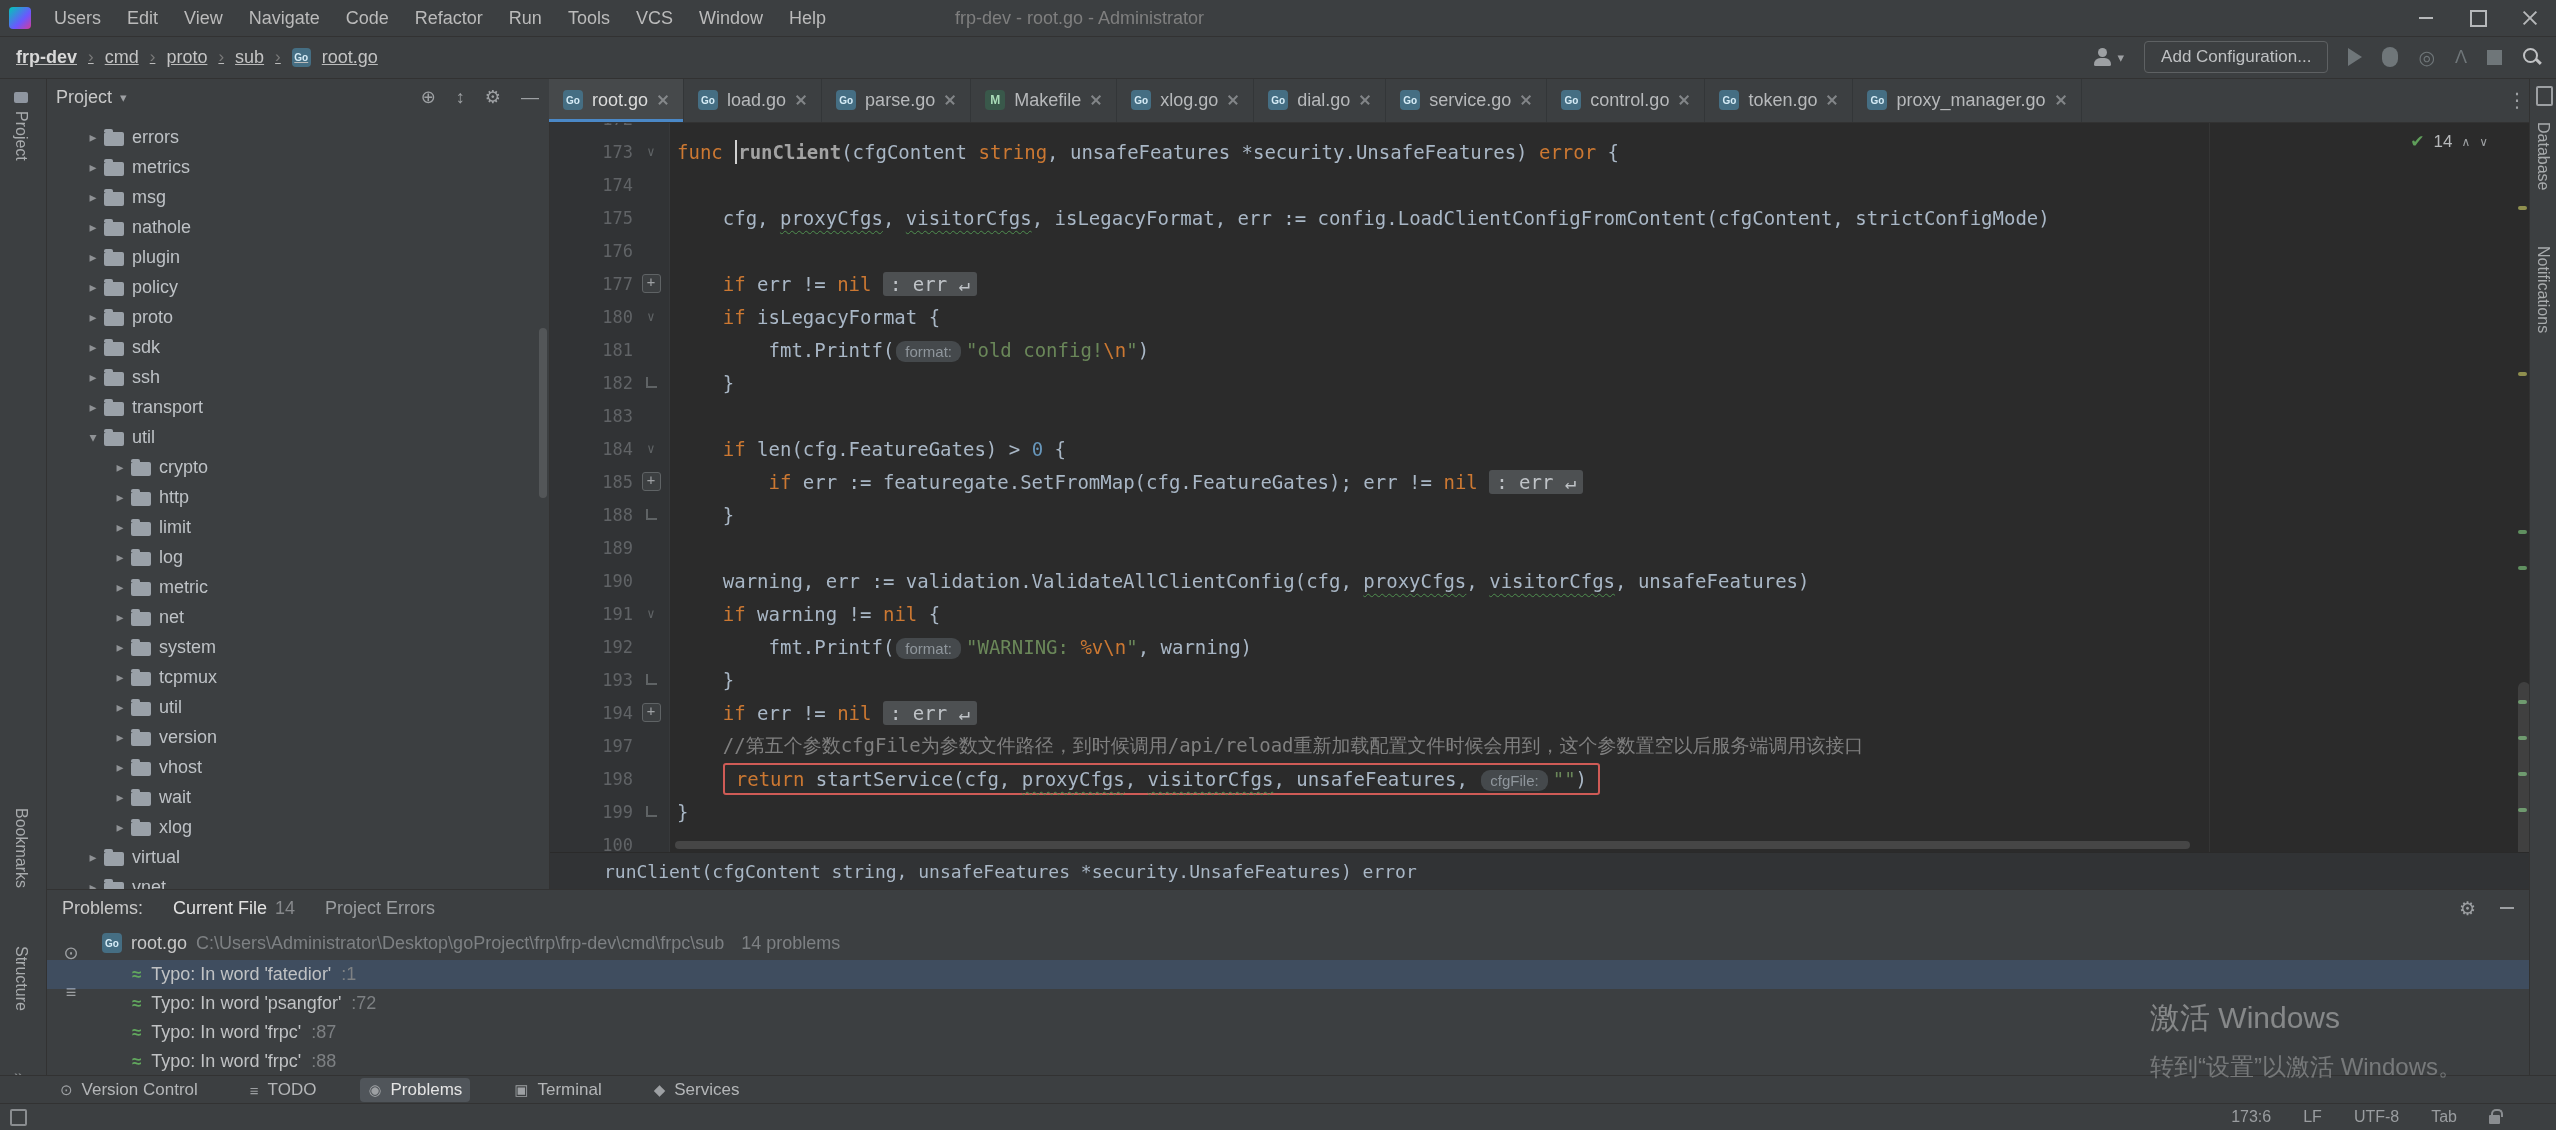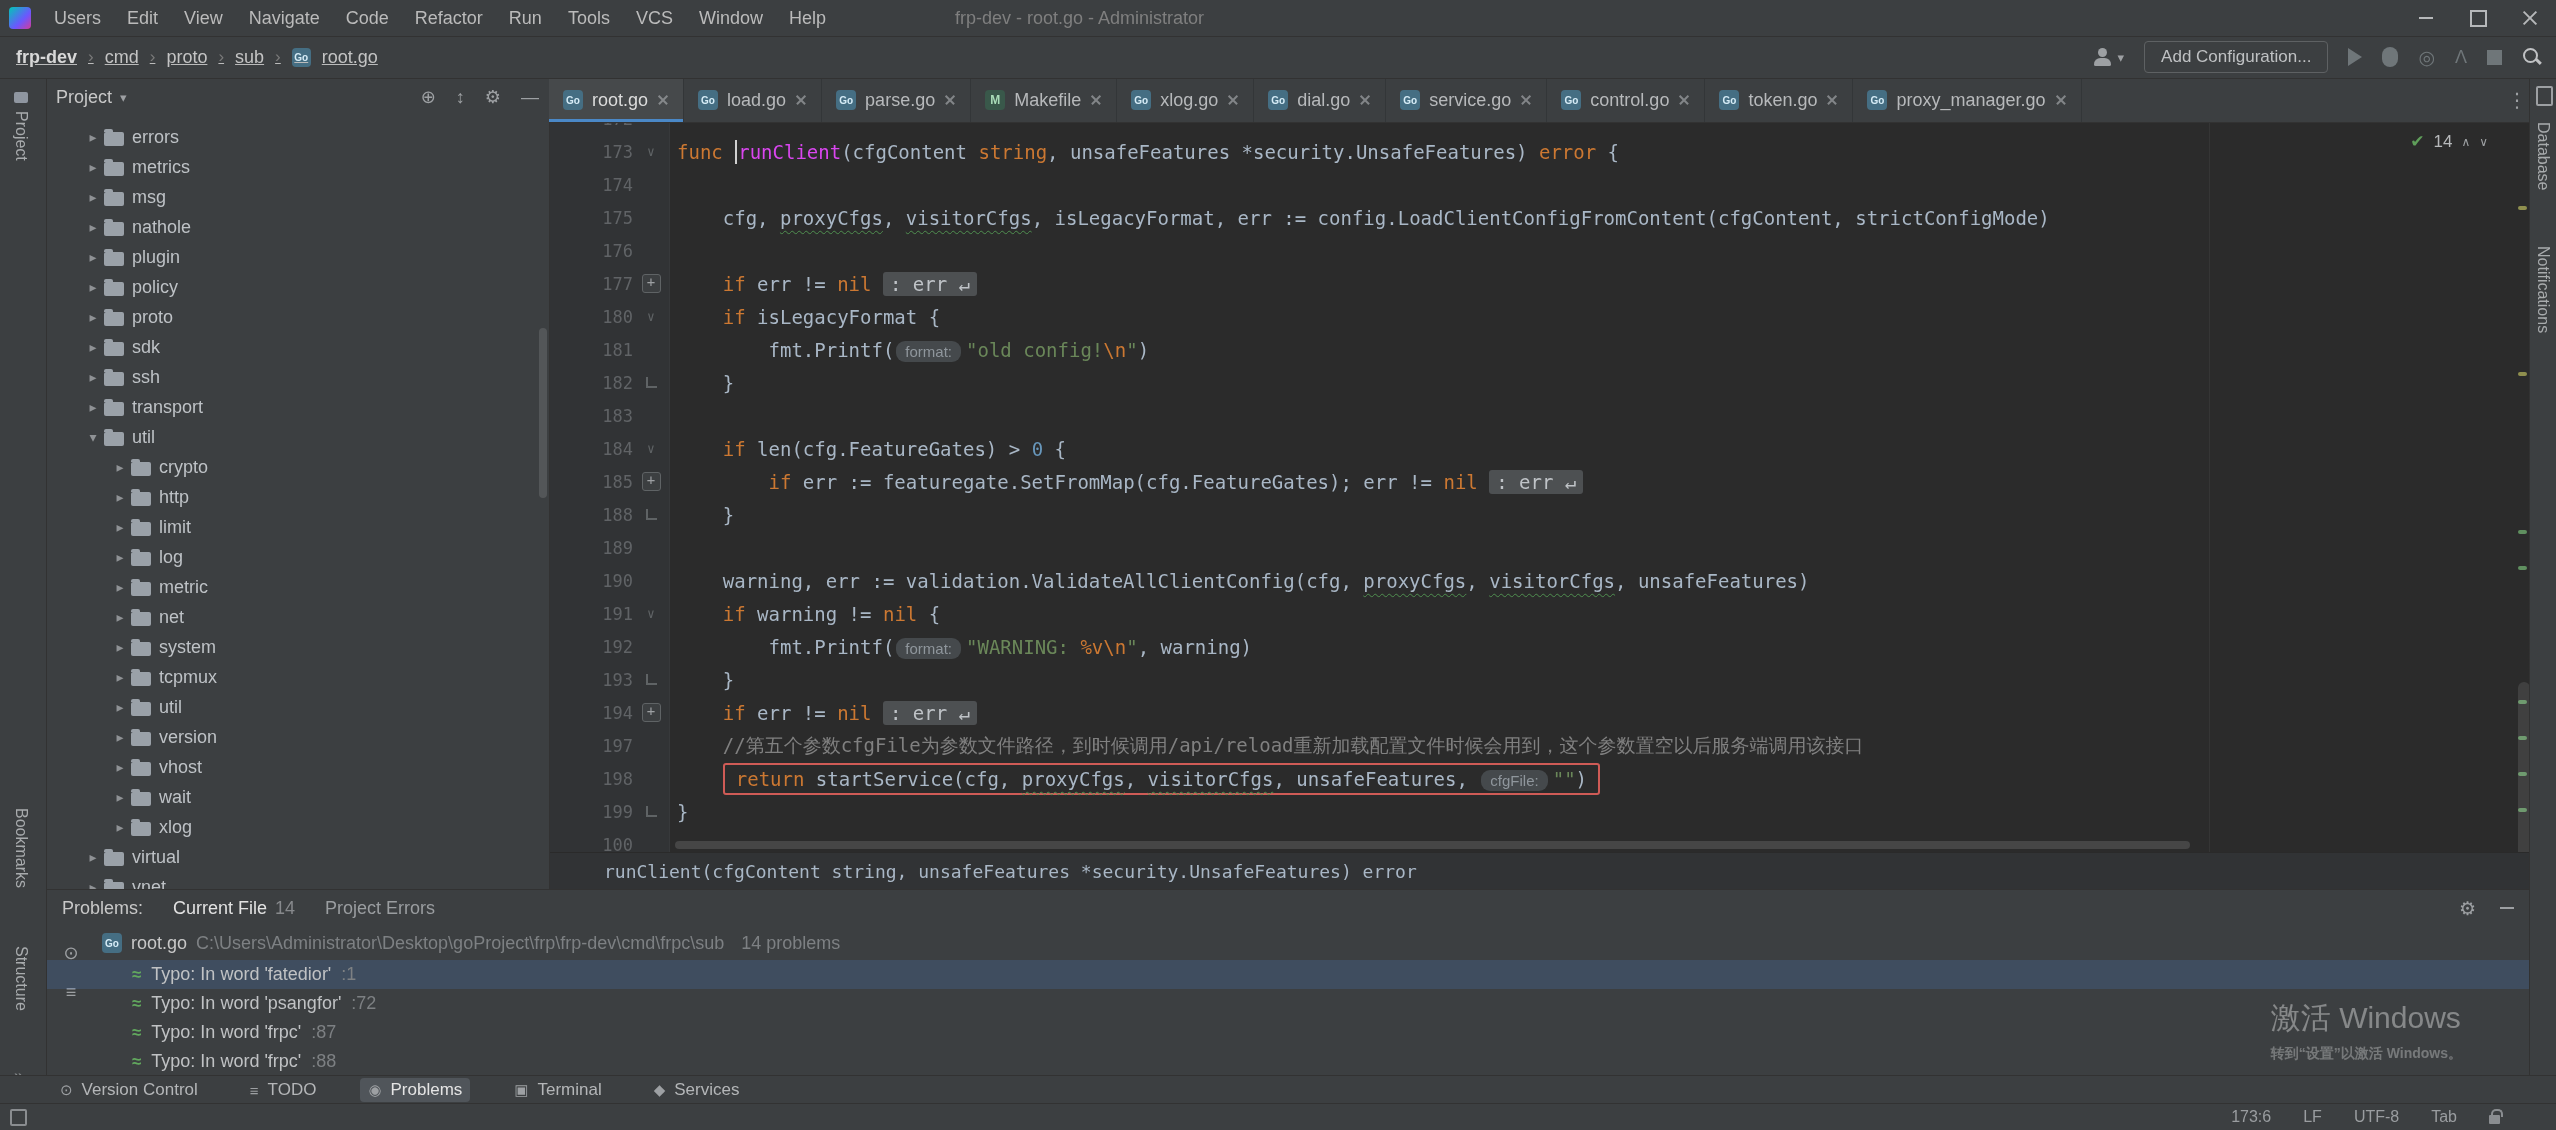--- a/index.html
+++ b/index.html
@@ -77,21 +77,21 @@
 
   
   .editor{position:absolute;left:549px;top:122px;right:26px;bottom:241px;background:#2b2b2b;overflow:hidden;z-index:5;}
   .gutter-bg{position:absolute;left:0;top:0;bottom:36px;width:120px;background:#313335;border-right:1px solid #37393b;}
   #code{position:absolute;left:0;top:-20px;right:0;}
   .code-row{height:33px;display:flex;align-items:center;font-family:"DejaVu Sans Mono",monospace;font-size:19px;white-space:pre;}
   .ln{width:84px;text-align:right;color:#606366;font-size:17px;flex:none;font-family:"DejaVu Sans Mono",monospace;}
   .foldc{width:36px;flex:none;display:flex;justify-content:center;align-items:center;}
   .codeln{padding-left:8px;}
   .t-kw{color:#cc7832;}
-  .t-fn{color:#d946ef;}
+  .t-fn{color:#a3a3a3;font-weight:bold;}
   .t-d{color:#a9b7c6;}
   .t-str{color:#6a8759;}
   .t-esc{color:#cc7832;}
   .t-num{color:#6897bb;}
   .t-cmt{color:#808080;}
   .t-ty{color:#a9b7c6;text-decoration:underline wavy #4f8f50 1px;text-underline-offset:5px;}
   .t-hint{background:#45494c;color:#8f969c;border-radius:9px;padding:2px 9px;font-size:15px;font-family:"Liberation Sans",sans-serif;margin:0 5px 0 2px;}
   .t-fold{background:#4d5052;color:#bfc3c7;border-radius:3px;padding:1px 7px;}
   .caret{display:inline-block;width:2px;height:24px;background:#d0d0d0;vertical-align:-5px;margin:0 1px;}
   .red-box{border:2px solid #cf5b56;border-radius:3px;padding:3px 11px;}
@@ -135,21 +135,21 @@
   .tw-glyph{font-size:15px;color:#9da0a3;}
   .statusbar{position:absolute;left:0;right:0;bottom:0;height:26px;background:#3c3f41;border-top:1px solid #323232;display:flex;align-items:center;font-size:16px;color:#9a9da0;z-index:30;}
   .sb-left{margin-left:10px;width:13px;height:13px;border:2px solid #8a8d90;border-radius:2px;}
   .status-right{margin-left:auto;display:flex;align-items:center;gap:32px;padding-right:56px;}
   .i-lock{position:relative;width:11px;height:9px;background:#8a8d90;border-radius:1px;margin-top:4px;}
   .i-lock::before{content:"";position:absolute;left:1.5px;top:-6px;width:8px;height:6px;border:2px solid #8a8d90;border-bottom:none;border-radius:5px 5px 0 0;}
 
   
   .watermark{position:absolute;right:94px;top:998px;z-index:40;pointer-events:none;text-align:left;}
   .wm1{font-size:30px;color:rgba(255,255,255,0.38);}
-  .wm2{font-size:14px;color:rgba(255,255,255,0.30);margin-top:6px;font-weight:bold;}
+  .wm2{font-size:24px;color:rgba(255,255,255,0.30);margin-top:12px;}
 </style>
 </head>
 <body>
 
 <div class="app">
 
   <div class="titlebar">
     <div class="logo"></div>
     <div id="menubar">
         <span class="menu-item">Users</span>

